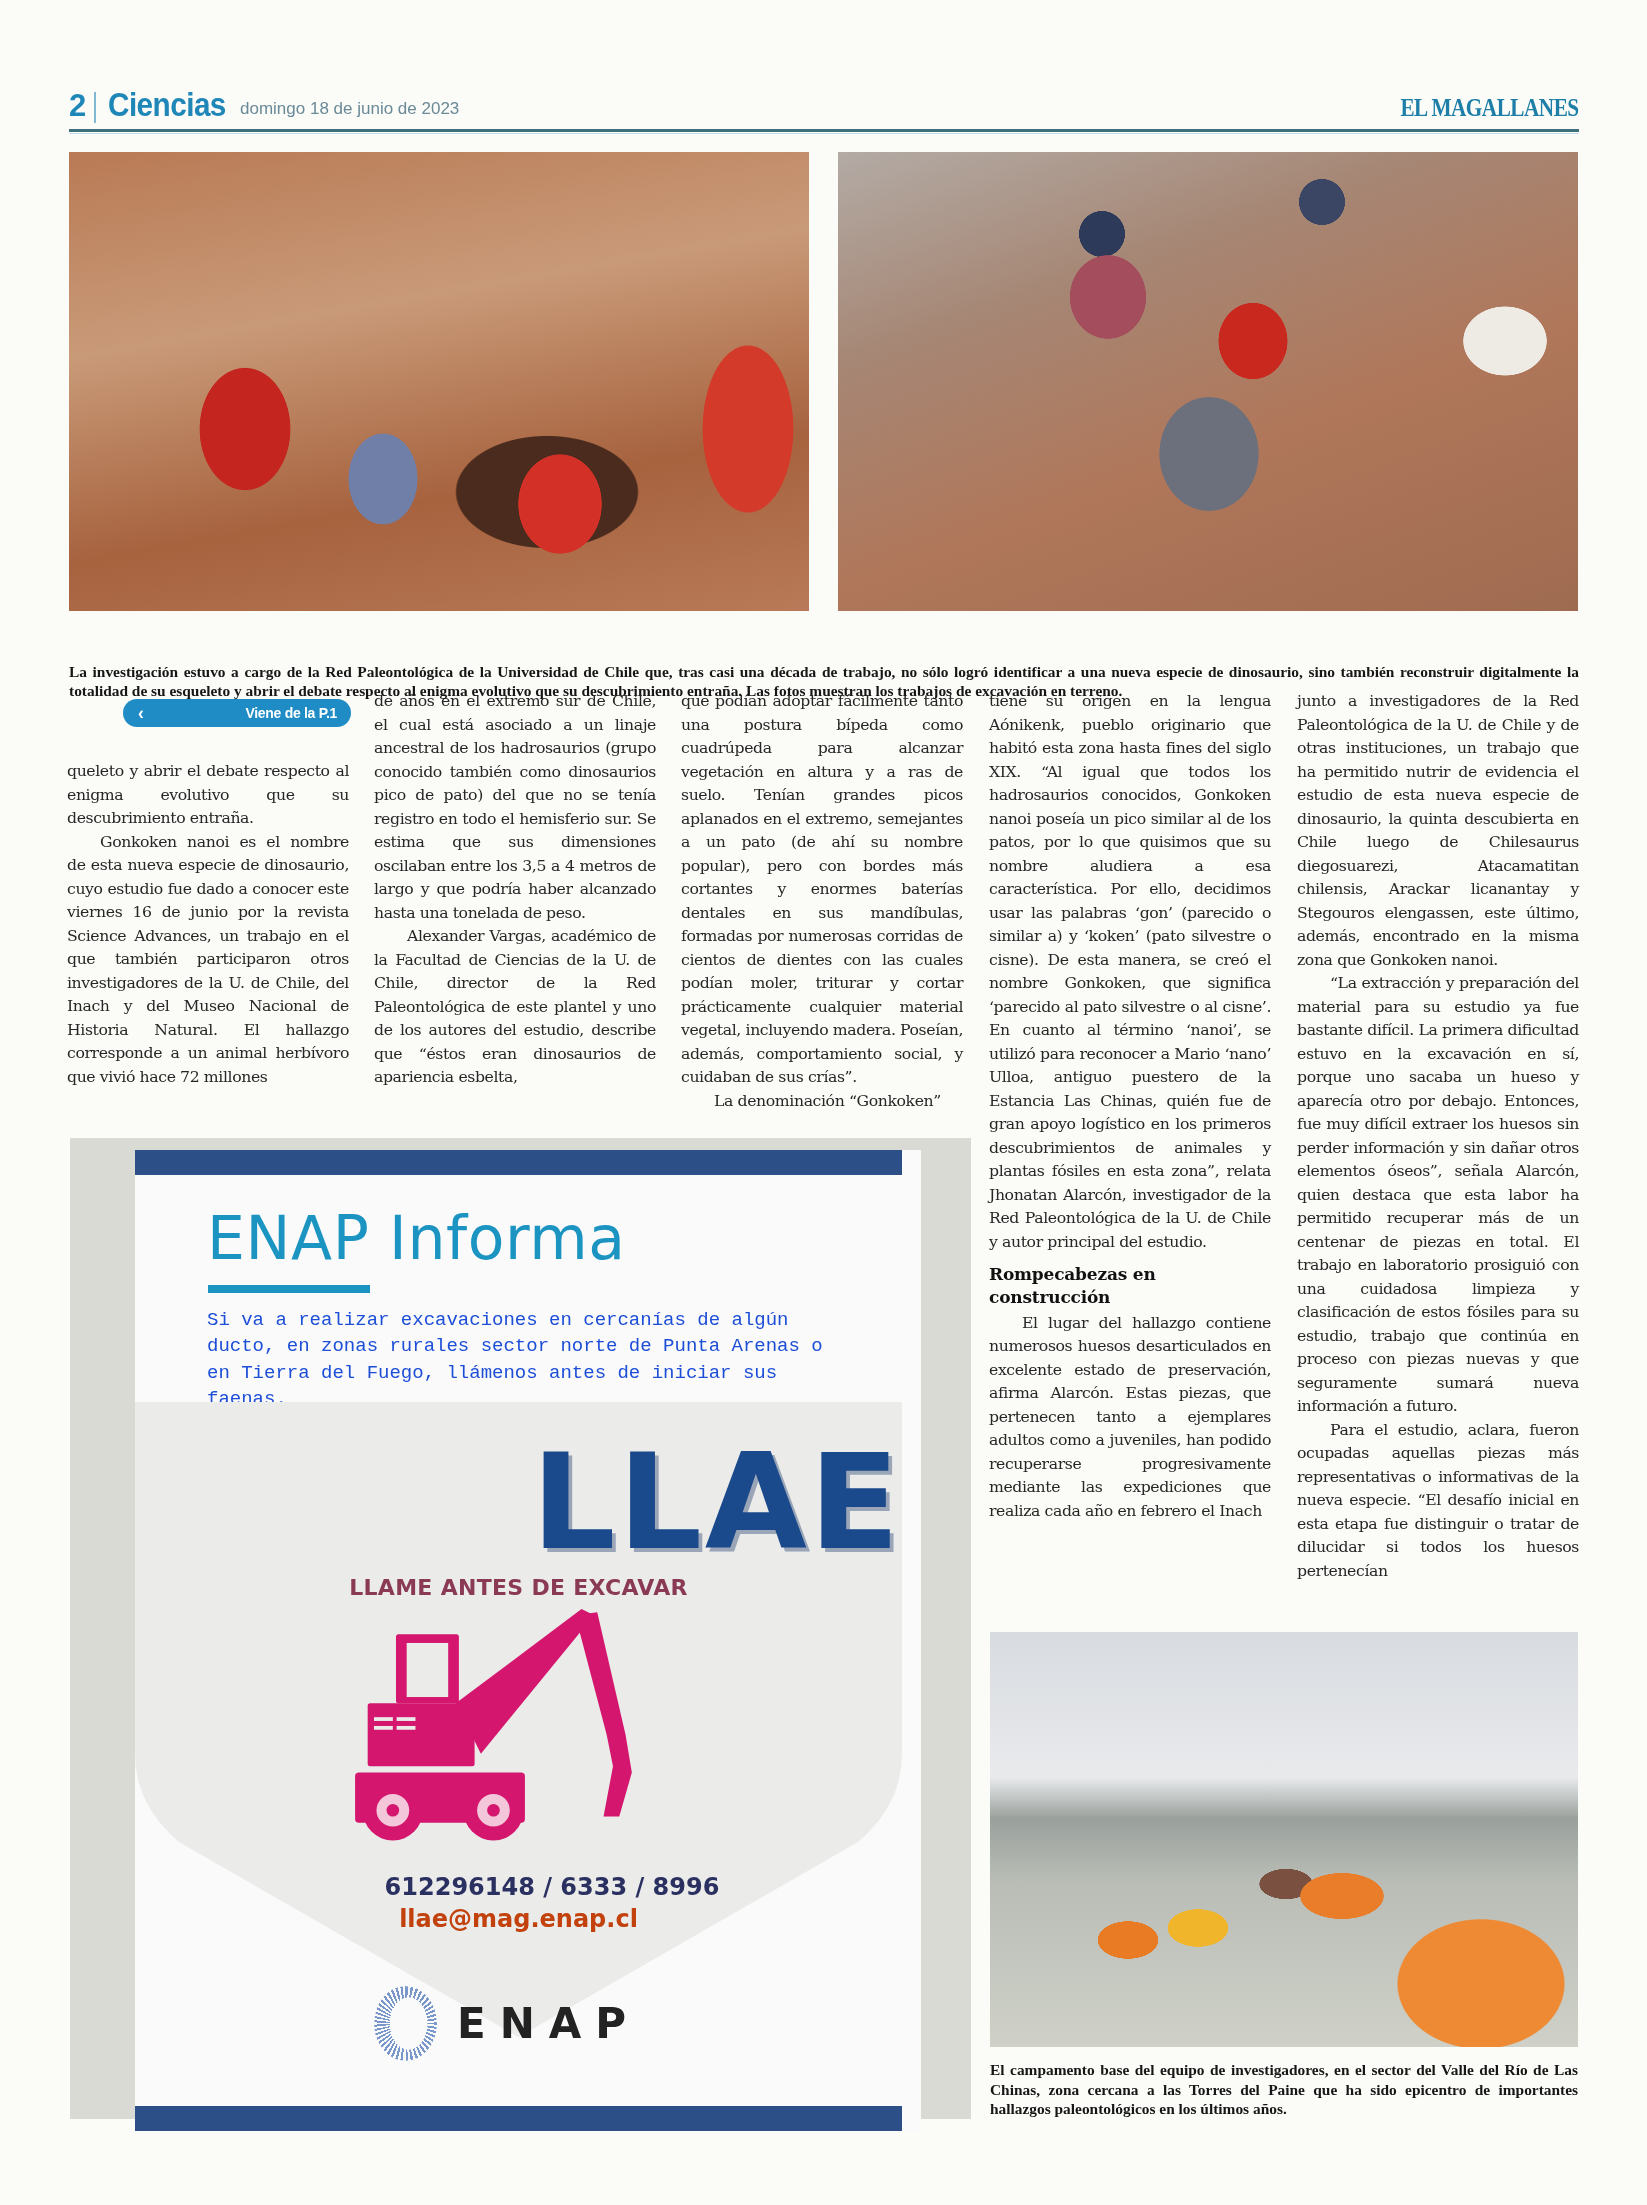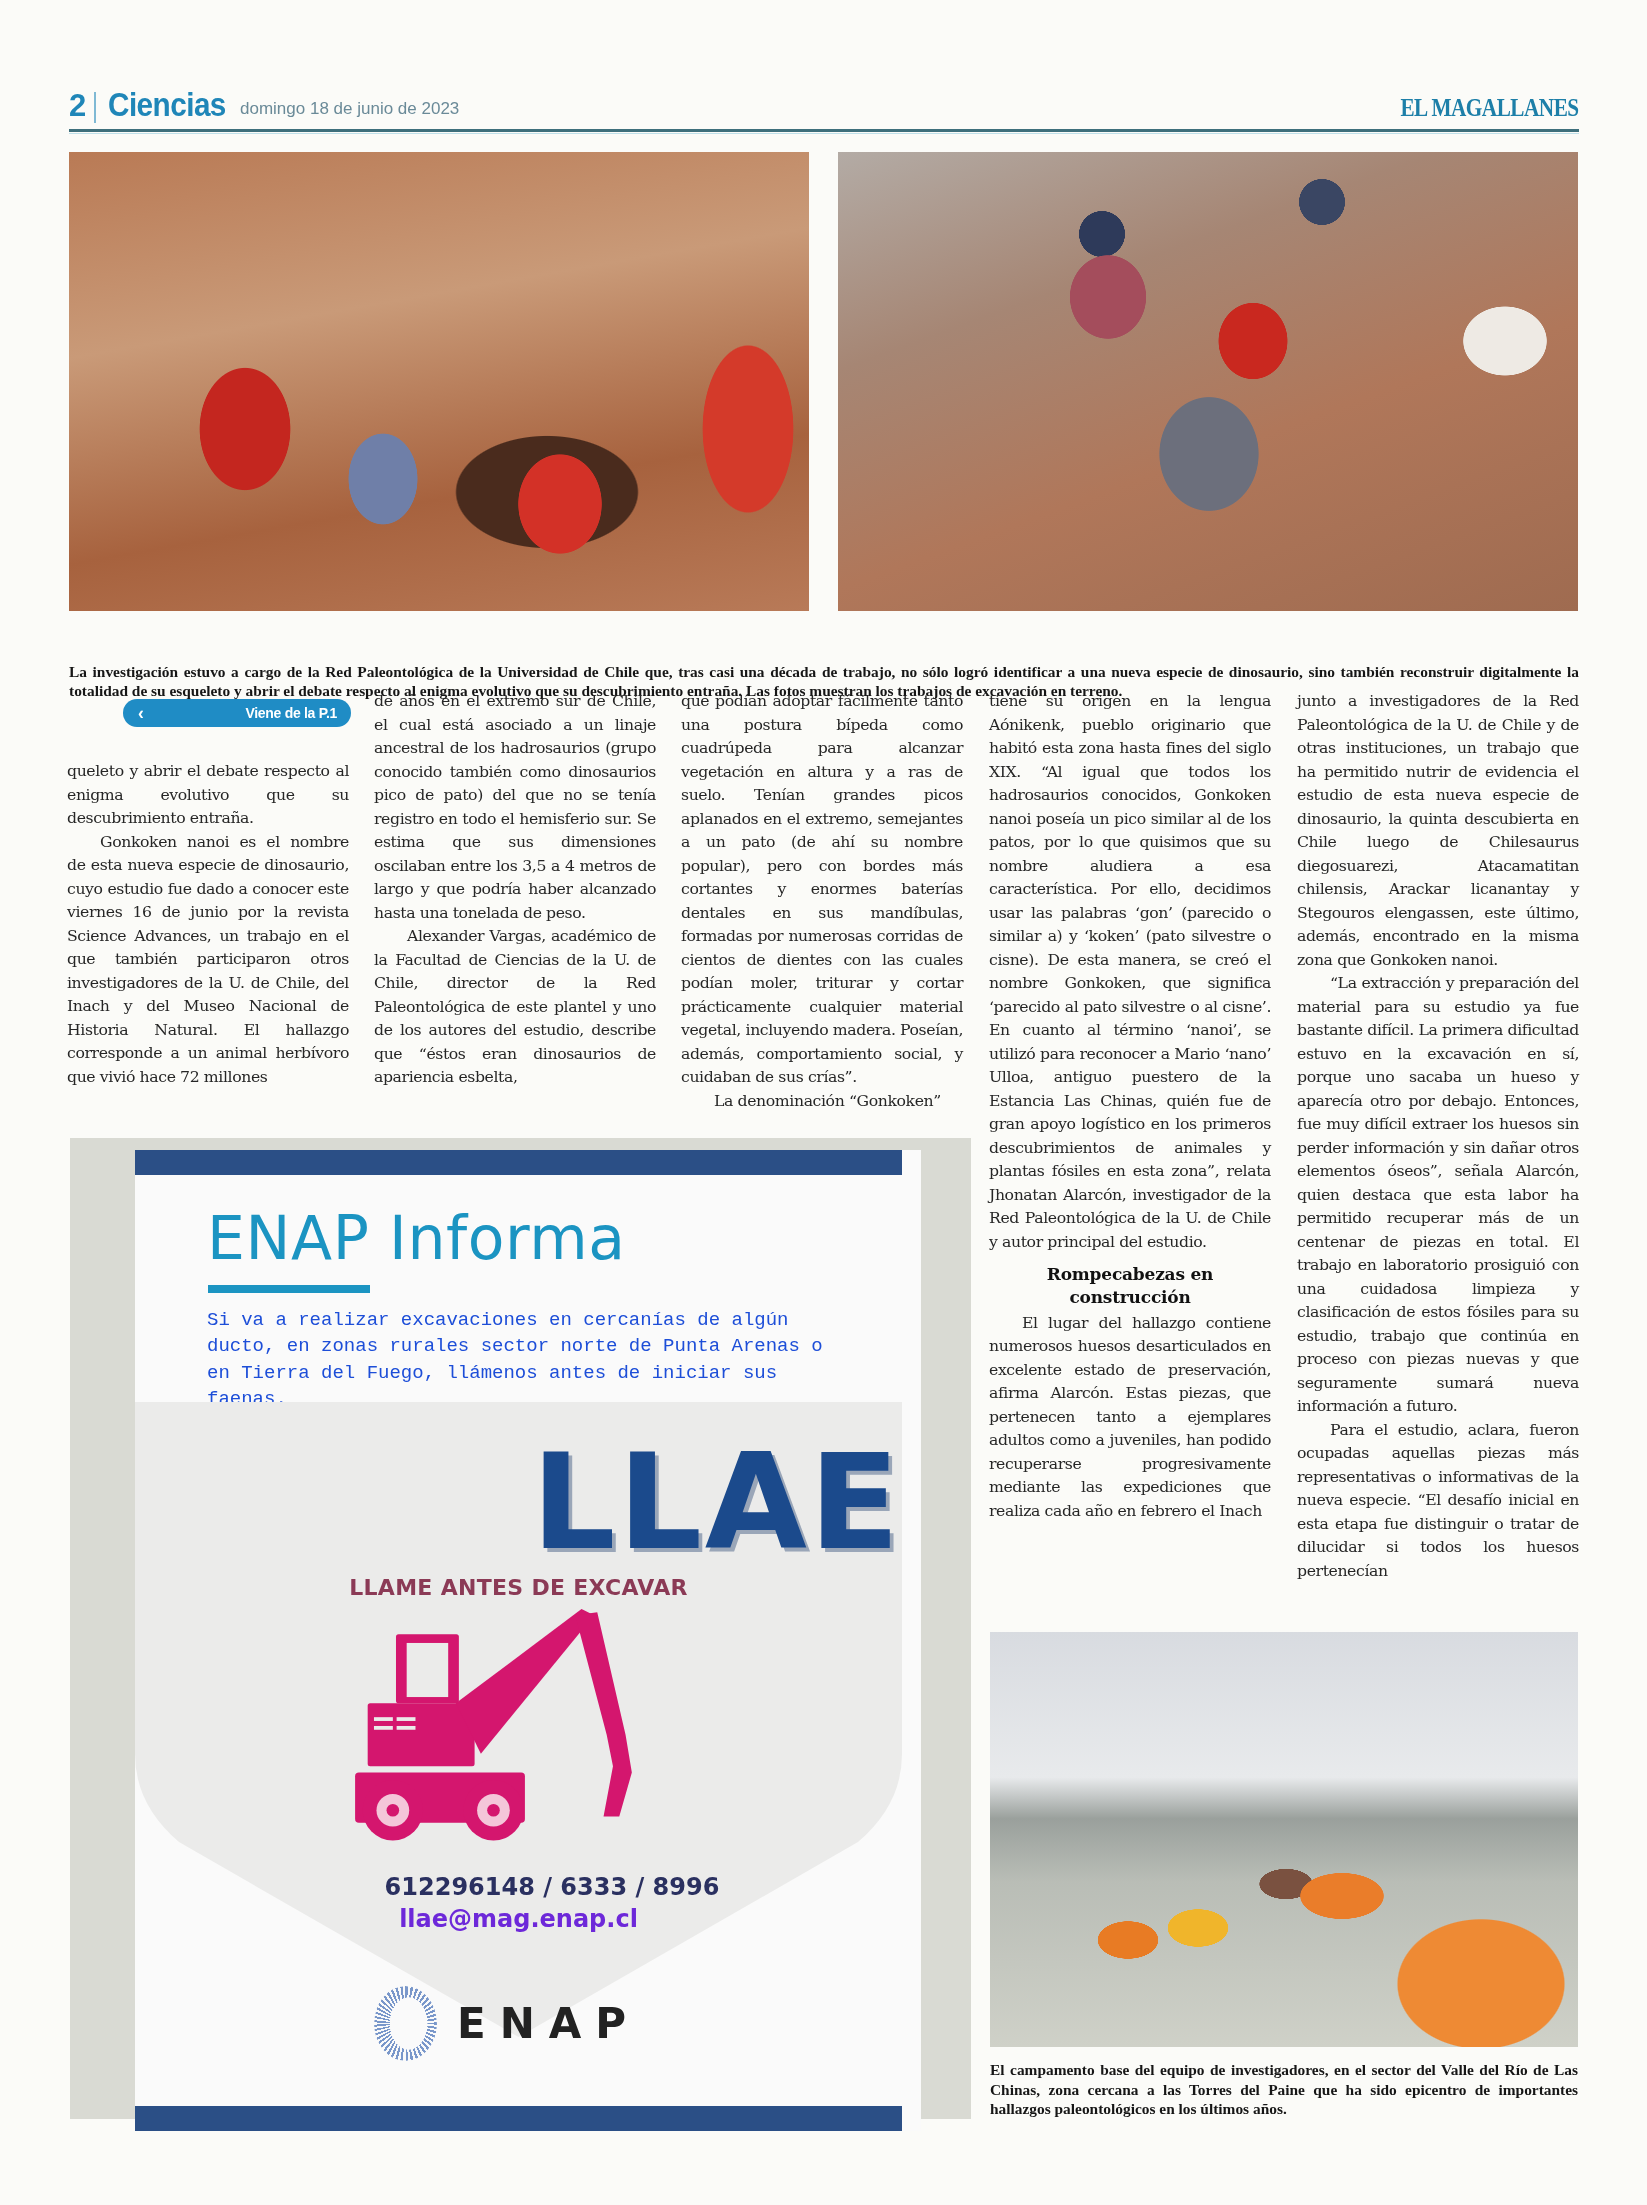--- a/index.html
+++ b/index.html
@@ -45,40 +45,40 @@
 
   
   .col { font-family: "DejaVu Serif", serif; font-size: 15.7px; line-height: 23.5px; color: #262626; text-align: justify; hyphens: auto; letter-spacing: -0.4px; }
   .col p { margin: 0; text-indent: 33px; }
   .col p.noindent { text-indent: 0; }
   .c1 { left: 67px; top: 759px; width: 282px; }
   .c2 { left: 374px; top: 689px; width: 282px; }
   .c3 { left: 681px; top: 689px; width: 282px; }
   .c4 { left: 989px; top: 689px; width: 282px; }
   .c5 { left: 1297px; top: 689px; width: 282px; }
-  .subhead { text-align: center; font-weight: bold; font-family: "DejaVu Serif", serif; font-size: 17px; line-height: 22.6px; margin: 10px 0 2.5px 0; color: #111; letter-spacing: -0.2px; }
+  .subhead { text-align: left; font-weight: bold; font-family: "DejaVu Serif", serif; font-size: 17px; line-height: 22.6px; margin: 10px 0 2.5px 0; color: #111; letter-spacing: -0.2px; }
 
   .viene { left: 123px; top: 699px; width: 228px; height: 28px; border-radius: 14px; background: #1f8cc5; color: #fff; font-family: "Liberation Sans", sans-serif; font-size: 14px; font-weight: bold; }
   .viene .chev { position: absolute; left: 15px; top: 3.8px; font-size: 17.6px; }
   .viene .txt { position: absolute; right: 14px; top: 6.3px; letter-spacing: -0.3px; }
 
   
   .ad { left: 70px; top: 1138px; width: 901px; height: 981px; background: #d9dad3; }
   .ad-inner { left: 65px; top: 12px; width: 767px; height: 981px; background: #fafafa; padding-left: 19px; }
   .ad-bar-top { left: 0; top: 0; width: 767px; height: 25px; background: #2b4f86; }
   .ad-bar-bot { left: 0; top: 956px; width: 767px; height: 25px; background: #2b4f86; }
   .ad-title { left: 72px; top: 53px; font-family: "DejaVu Sans", sans-serif; font-size: 60px; color: #1b94c2; letter-spacing: 0.6px; }
   .ad-title-rule { left: 73px; top: 135px; width: 162px; height: 7.5px; background: #1b94c2; }
   .ad-body { left: 72px; top: 157px; width: 629px; font-family: Liberation Mono, monospace; font-size: 19px; line-height: 26.4px; color: #1d4ed8; }
   .ad-shield { left: 0; top: 252px; width: 767px; height: 635px; }
   .llae { left: 0; top: 283px; width: 767px; text-align: right; font-family: "DejaVu Sans", sans-serif; font-weight: bold; font-size: 132px; color: #1b4a8c; letter-spacing: 2.5px; text-shadow: 3.8px 3.8px 0 #9aa6b8; line-height: 138px; }
   .llae-sub { left: 0; top: 425px; width: 767px; text-align: center; font-family: "DejaVu Sans", sans-serif; font-weight: bold; font-size: 22px; color: #8b3a56; letter-spacing: 0.3px; }
   .excavator { left: 220px; top: 459px; width: 365px; height: 239px; }
   .phones { left: 0; top: 723px; width: 834px; text-align: center; font-family: "DejaVu Sans", sans-serif; font-weight: bold; font-size: 24px; color: #2a3060; }
-  .email { left: 0; top: 755px; width: 767px; text-align: center; font-family: "DejaVu Sans", sans-serif; font-weight: bold; font-size: 24px; color: #6d28d9; }
+  .email { left: 0; top: 755px; width: 767px; text-align: center; font-family: "DejaVu Sans", sans-serif; font-weight: bold; font-size: 24px; color: #c2410c; }
   .enap-logo { left: 239px; top: 830px; width: 302px; height: 88px; text-align: center; }
   .enap-ring { position: absolute; left: 0; top: 6.3px; width: 63px; height: 75px; border-radius: 50%;
     background: repeating-conic-gradient(#5a7fbf 0 4deg, transparent 4deg 8deg);
     -webkit-mask: radial-gradient(ellipse 19px 26.4px at 55% 50%, transparent 98%, #000 100%);
             mask: radial-gradient(ellipse 19px 26.4px at 55% 50%, transparent 98%, #000 100%);
     opacity: 0.8; }
   .enap-word { position: absolute; left: 83px; top: 19px; font-family: "DejaVu Sans", sans-serif; font-weight: bold; font-size: 42px; letter-spacing: 14px; color: #222; }
 
   
   .photo3 { left: 990px; top: 1632px; width: 588px; height: 415px;

